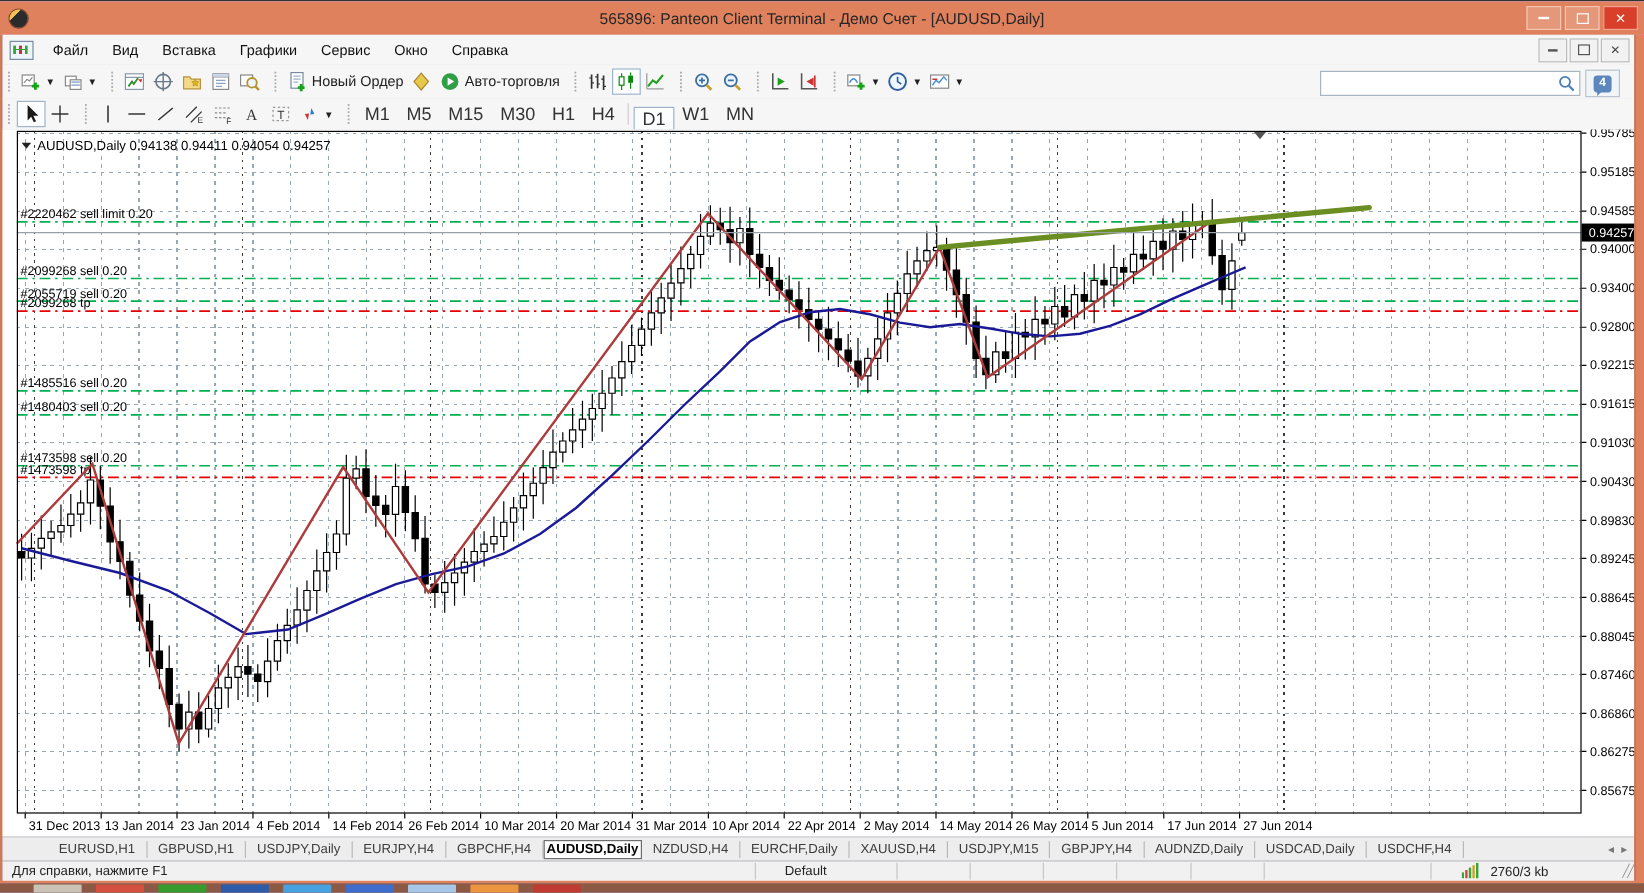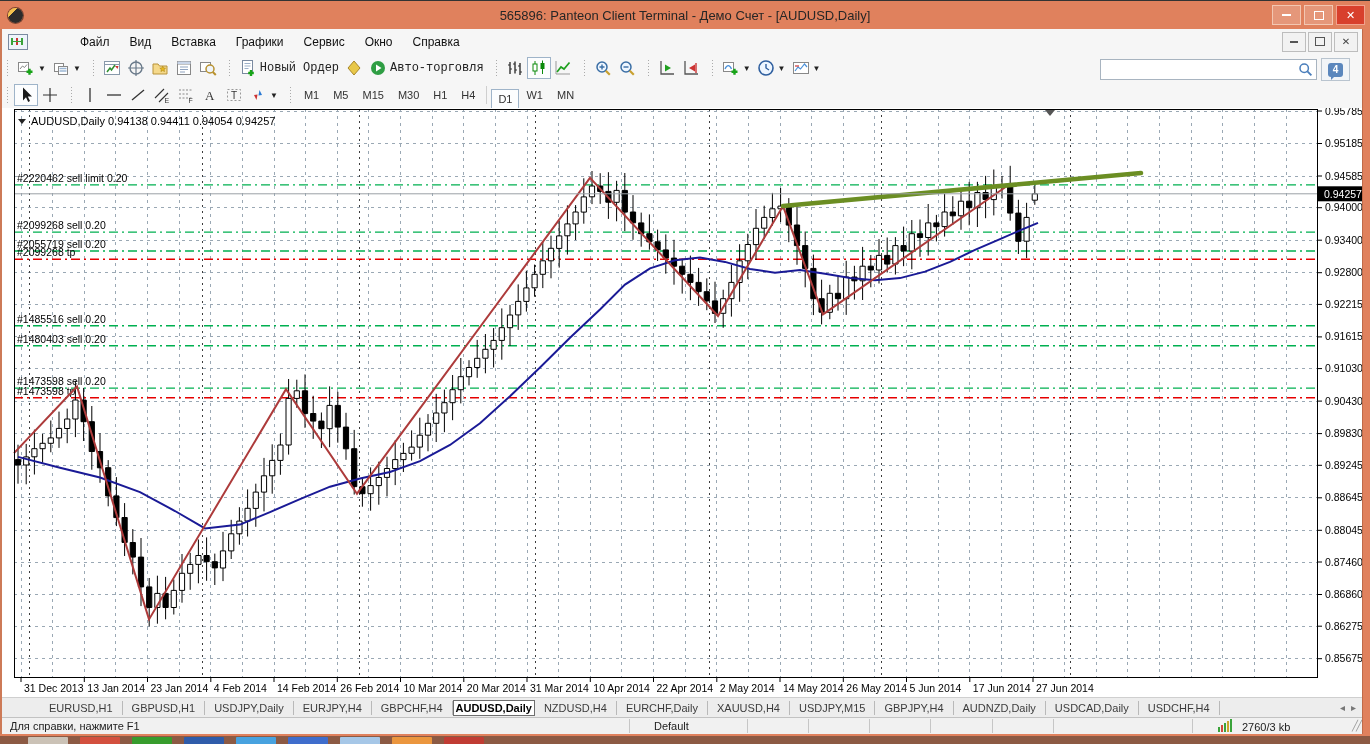--- a/index.html
+++ b/index.html
@@ -11,43 +11,43 @@
     background:linear-gradient(135deg,#f2c14e 0 32%,#2b2b2b 32%);box-shadow:0 0 0 1px #7a4430;}
   .title-text{position:absolute;left:0;right:0;text-align:center;font-size:13px;color:#262626;}
   .win-controls{position:absolute;right:5px;top:4px;display:flex;gap:3px;}
   .wbtn{width:27px;height:18px;display:flex;align-items:center;justify-content:center;
     border:1px solid #f2c7b2;background:rgba(255,255,255,.18);font-size:11px;color:#fff;cursor:default;}
   .wbtn .bar{width:9px;height:2px;background:#fff;}
   .wbtn .box{width:8px;height:7px;border:1px solid #fff;}
   .wbtn.close{background:#d8402c;border-color:#f2a28e;}
   
   .menubar{position:absolute;left:2px;top:28px;width:1360px;height:25px;background:#f6f6f6;
-    border-bottom:1px solid #e2e2e2;display:flex;align-items:center;font-size:12px;color:#111;gap:36px;}
+    border-bottom:1px solid #e2e2e2;display:flex;align-items:center;font-size:12px;color:#111;}
   .chart-win-ic{width:18px;height:14px;margin:0 6px 0 6px;border:1px solid #7a8aa0;background:#eef4fb;position:relative;}
   .chart-win-ic::after{content:"";position:absolute;left:2px;top:3px;width:12px;height:7px;
     background:linear-gradient(transparent 45%,#3aa33a 45% 55%,transparent 55%),linear-gradient(90deg,#3aa33a 18%,transparent 18% 40%,#c33 40% 58%,transparent 58% 80%,#3aa33a 80%);}
   .menu-item{padding:3px 10px;}
   .mdi-controls{position:absolute;right:4px;display:flex;gap:2px;}
   .mbtn{width:22px;height:18px;border:1px solid #bdbdbd;background:#f2f2f2;display:flex;align-items:center;justify-content:center;font-size:10px;color:#444;}
   .mbtn .bar{width:8px;height:2px;background:#555;}
   .mbtn .box{width:8px;height:7px;border:1px solid #555;}
   
   .toolbar{position:absolute;left:2px;width:1360px;background:#f6f6f6;display:flex;align-items:center;}
   #tb1{top:53px;height:28px;border-bottom:1px solid #e8e8e8;}
   #tb2{top:81px;height:26px;border-bottom:1px solid #dcdcdc;}
   .tgroup{display:flex;align-items:center;height:100%;padding:0 4px 0 2px;}
   .grip{width:3px;height:18px;margin:0 5px 0 2px;
     background-image:radial-gradient(circle,#ababab 34%,transparent 36%);background-size:3px 3px;}
   .tbtn{height:22px;min-width:23px;display:flex;align-items:center;justify-content:center;gap:3px;
     border:1px solid transparent;background:transparent;padding:0 2px;font-size:12px;color:#222;font-family:inherit;}
   .tbtn.active{background:#fcfdfe;border-color:#9fb4c9;}
-  .tbtn .lbl{white-space:nowrap;font-family:Liberation Mono, monospace;}
+  .tbtn .lbl{white-space:nowrap;}
   .caret{font-size:8px;color:#222;}
   .tf-btn{height:20px;min-width:27px;border:1px solid transparent;background:none;
-    font-size:11px;color:#333;font-family:inherit;}
+    font-size:15px;color:#333;font-family:inherit;}
   .tf-btn.active{background:#fcfdfe;border-color:#9fb4c9;margin-top:8px;}
   .vsep{width:1px;height:18px;background:#cfcfcf;margin:0 4px;}
   .search-wrap{position:absolute;right:12px;top:4px;display:flex;align-items:center;gap:4px;}
   .search-box{position:relative;}
   .search-input{width:188px;height:19px;border:1px solid #a8b4c0;font-size:12px;padding:0 22px 0 5px;font-family:inherit;background:#fff;}
   .search-ic{position:absolute;right:4px;top:3px;}
   .badge-btn{width:27px;height:21px;border:1px solid #b9c4cf;background:#f2f5f8;display:flex;align-items:center;justify-content:center;}
   .bubble{position:relative;background:#5b87bd;color:#fff;font-size:10px;font-weight:bold;
     padding:1px 5px 2px;border-radius:3px;}
   .bubble::after{content:"";position:absolute;left:3px;bottom:-3px;border:3px solid transparent;border-top-color:#5b87bd;border-left-color:#5b87bd;}

